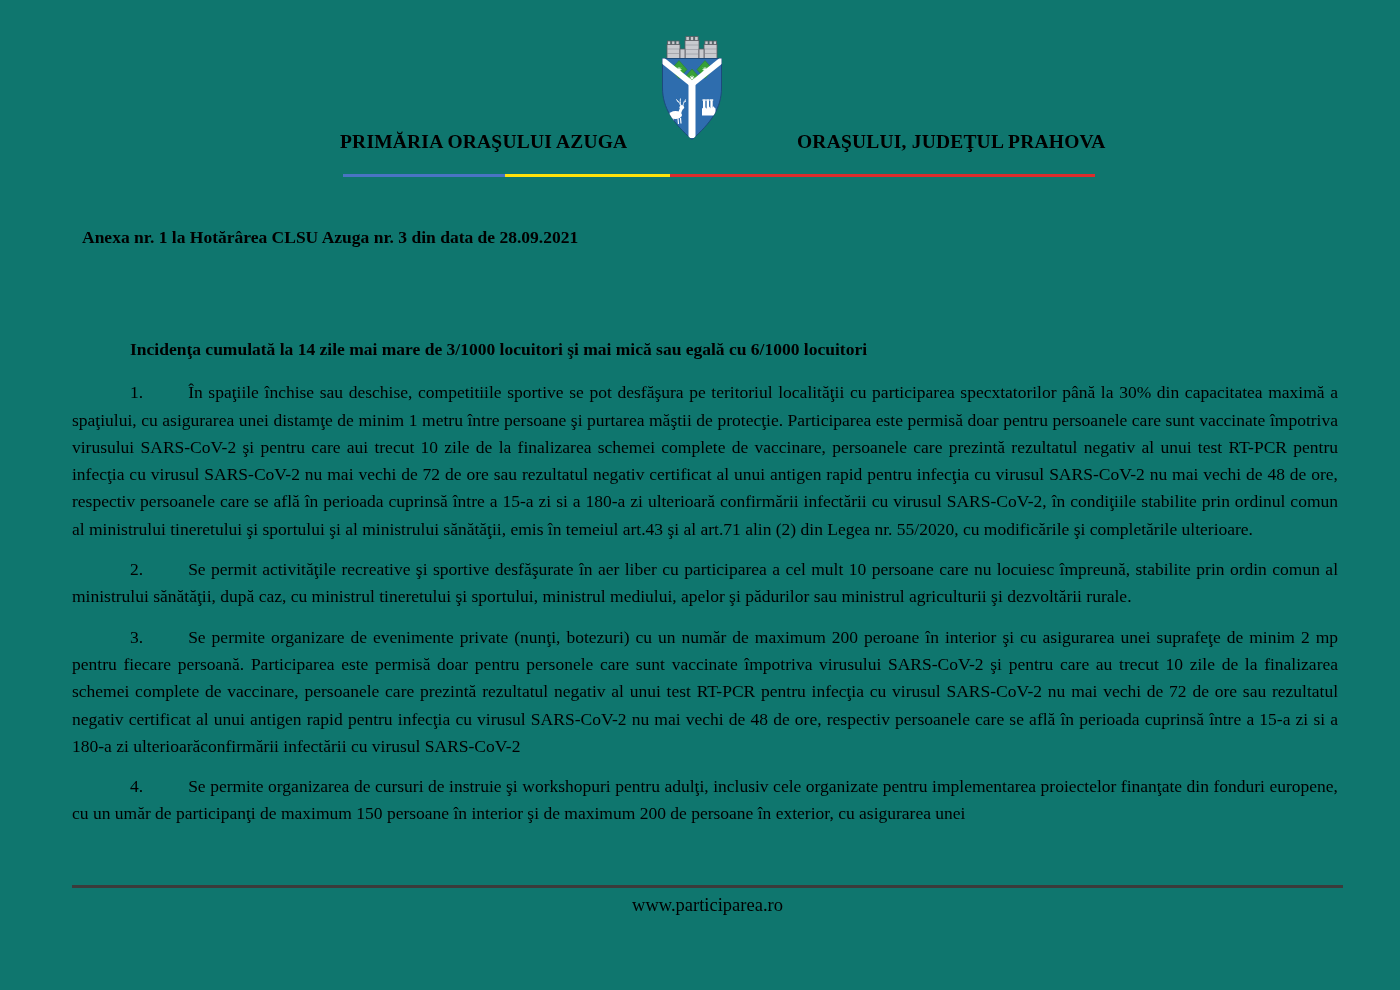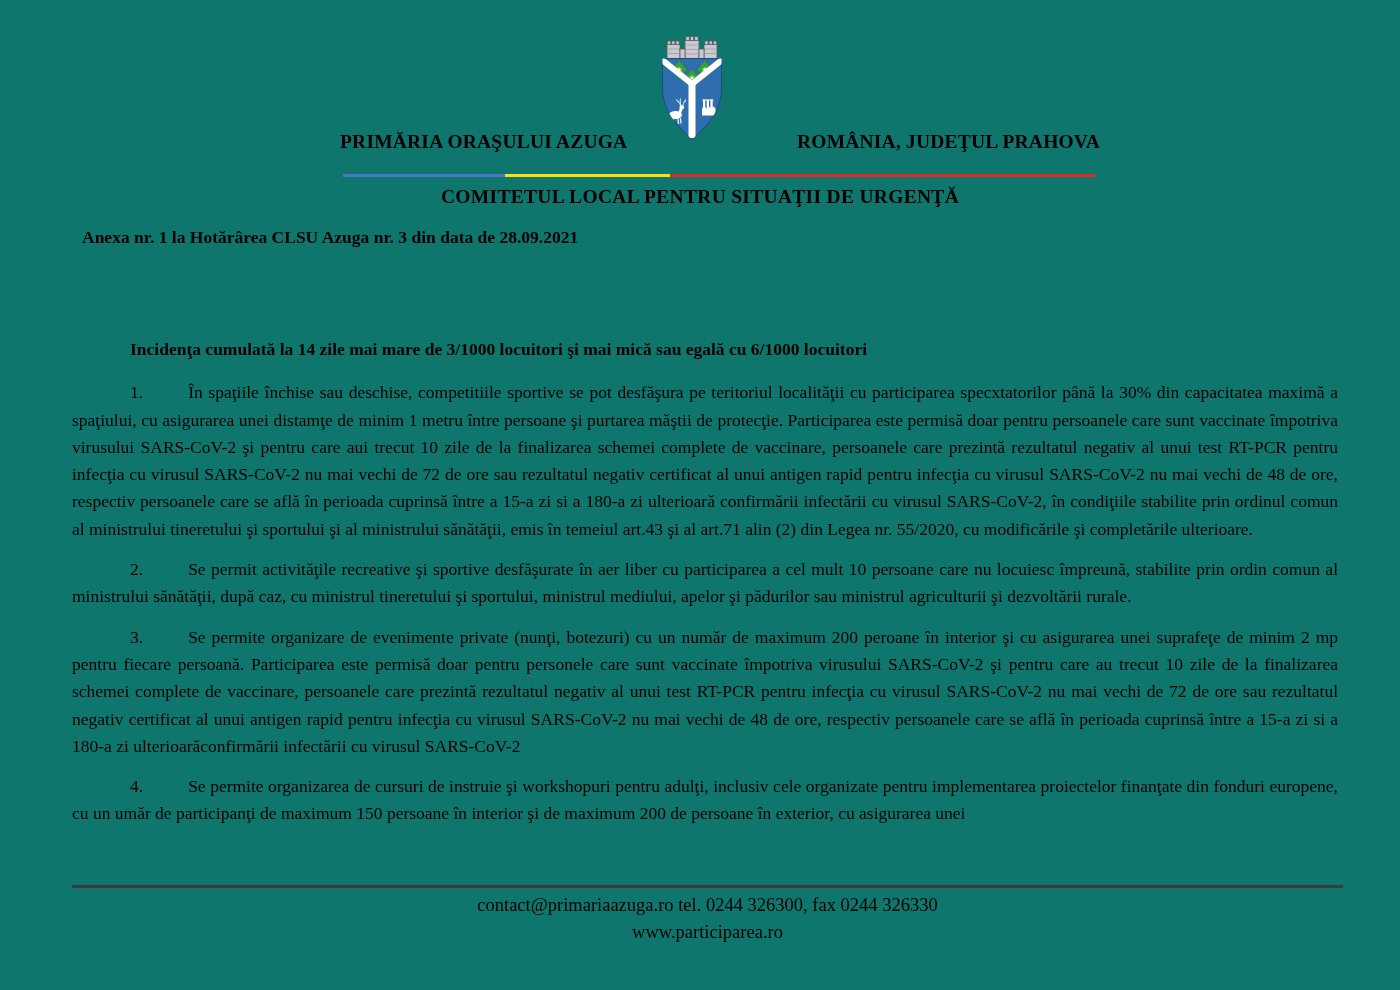--- a/index.html
+++ b/index.html
@@ -124,43 +124,41 @@
           <rect x="52.4" y="64.5" width="2.3" height="8.5"></rect>
           <rect x="44.5" y="63.3" width="3.3" height="1.5"></rect>
           <rect x="48.2" y="63.3" width="3.3" height="1.5"></rect>
           <rect x="51.9" y="63.3" width="3.3" height="1.5"></rect>
         </g>
       </g>
     </svg>
   </div>
 
   <div class="hdr-title hdr-left">PRIMĂRIA ORAŞULUI AZUGA</div>
-  <div class="hdr-title hdr-right">ROMÂNIA, JUDEŢUL PRAHOVA</div>
+  <div class="hdr-title hdr-right">ORAŞULUI, JUDEŢUL PRAHOVA</div>
 
   <div class="flag">
     <div class="flag-seg b" style="background: rgb(74, 116, 196);"></div>
     <div class="flag-seg y" style="background: rgb(255, 225, 10);"></div>
     <div class="flag-seg r" style="background: rgb(221, 44, 44);"></div>
   </div>
 
-  <div class="committee">COMITETUL LOCAL PENTRU SITUAŢII DE URGENŢĂ</div>
 
   <div class="annex">Anexa nr. 1 la Hotărârea CLSU Azuga nr. 3 din data de 28.09.2021</div>
 
   <div class="content">
     <p class="section-heading">Incidenţa cumulată la 14 zile mai mare de 3/1000 locuitori şi mai mică sau egală cu 6/1000 locuitori</p>
 
     <p class="para"><span>1.</span><span class="ptab"></span><span>În spaţiile închise sau deschise, competitiile sportive se pot desfăşura pe teritoriul localităţii cu participarea specxtatorilor până la 30% din capacitatea maximă a spaţiului, cu asigurarea unei distamţe de minim 1 metru între persoane şi purtarea măştii de protecţie. Participarea este permisă doar pentru persoanele care sunt vaccinate împotriva virusului SARS-CoV-2 şi pentru care aui trecut 10 zile de la finalizarea schemei complete de vaccinare, persoanele care prezintă rezultatul negativ al unui test RT-PCR pentru infecţia cu virusul SARS-CoV-2 nu mai vechi de 72 de ore sau rezultatul negativ certificat al unui  antigen rapid pentru infecţia cu virusul SARS-CoV-2 nu mai vechi de 48 de ore, respectiv persoanele care se află în perioada cuprinsă între a 15-a zi si a 180-a zi ulterioară confirmării infectării cu virusul SARS-CoV-2, în condiţiile stabilite prin ordinul comun al ministrului tineretului şi sportului şi al ministrului sănătăţii, emis în temeiul art.43 şi al art.71 alin (2) din Legea nr. 55/2020, cu modificările şi completările ulterioare.</span></p>
 
     <p class="para"><span>2.</span><span class="ptab"></span><span>Se permit activităţile recreative şi sportive desfăşurate în aer liber cu participarea a cel mult 10 persoane care nu locuiesc împreună, stabilite prin ordin comun al ministrului sănătăţii, după caz, cu ministrul tineretului şi sportului, ministrul mediului, apelor şi pădurilor sau ministrul agriculturii şi dezvoltării rurale.</span></p>
 
     <p class="para"><span>3.</span><span class="ptab"></span><span>Se permite organizare de evenimente private (nunţi, botezuri) cu un număr de maximum 200 peroane în interior şi cu asigurarea unei suprafeţe de minim 2 mp pentru fiecare persoană. Participarea este permisă doar pentru personele care sunt vaccinate împotriva virusului SARS-CoV-2 şi pentru care au trecut 10 zile de la finalizarea schemei complete de vaccinare, persoanele care prezintă rezultatul negativ al unui test RT-PCR pentru infecţia cu virusul SARS-CoV-2 nu mai vechi de 72 de ore sau rezultatul negativ certificat al unui  antigen rapid pentru infecţia cu virusul SARS-CoV-2 nu mai vechi de 48 de ore, respectiv persoanele care se află în perioada cuprinsă între a 15-a zi si a 180-a zi ulterioarăconfirmării infectării cu virusul SARS-CoV-2</span></p>
 
     <p class="para"><span>4.</span><span class="ptab"></span><span>Se permite organizarea de cursuri de instruie şi workshopuri pentru adulţi, inclusiv cele organizate pentru implementarea proiectelor finanţate din fonduri europene, cu un  umăr de participanţi de maximum 150 persoane în interior şi de maximum 200 de persoane în exterior, cu asigurarea unei</span></p>
   </div>
 
   <div class="footer">
     <div class="footer-line"></div>
-    <div>contact@primariaazuga.ro tel. 0244 326300, fax 0244 326330</div>
     <div>www.participarea.ro</div>
   </div>
 
 </div>
 
 </body></html>

